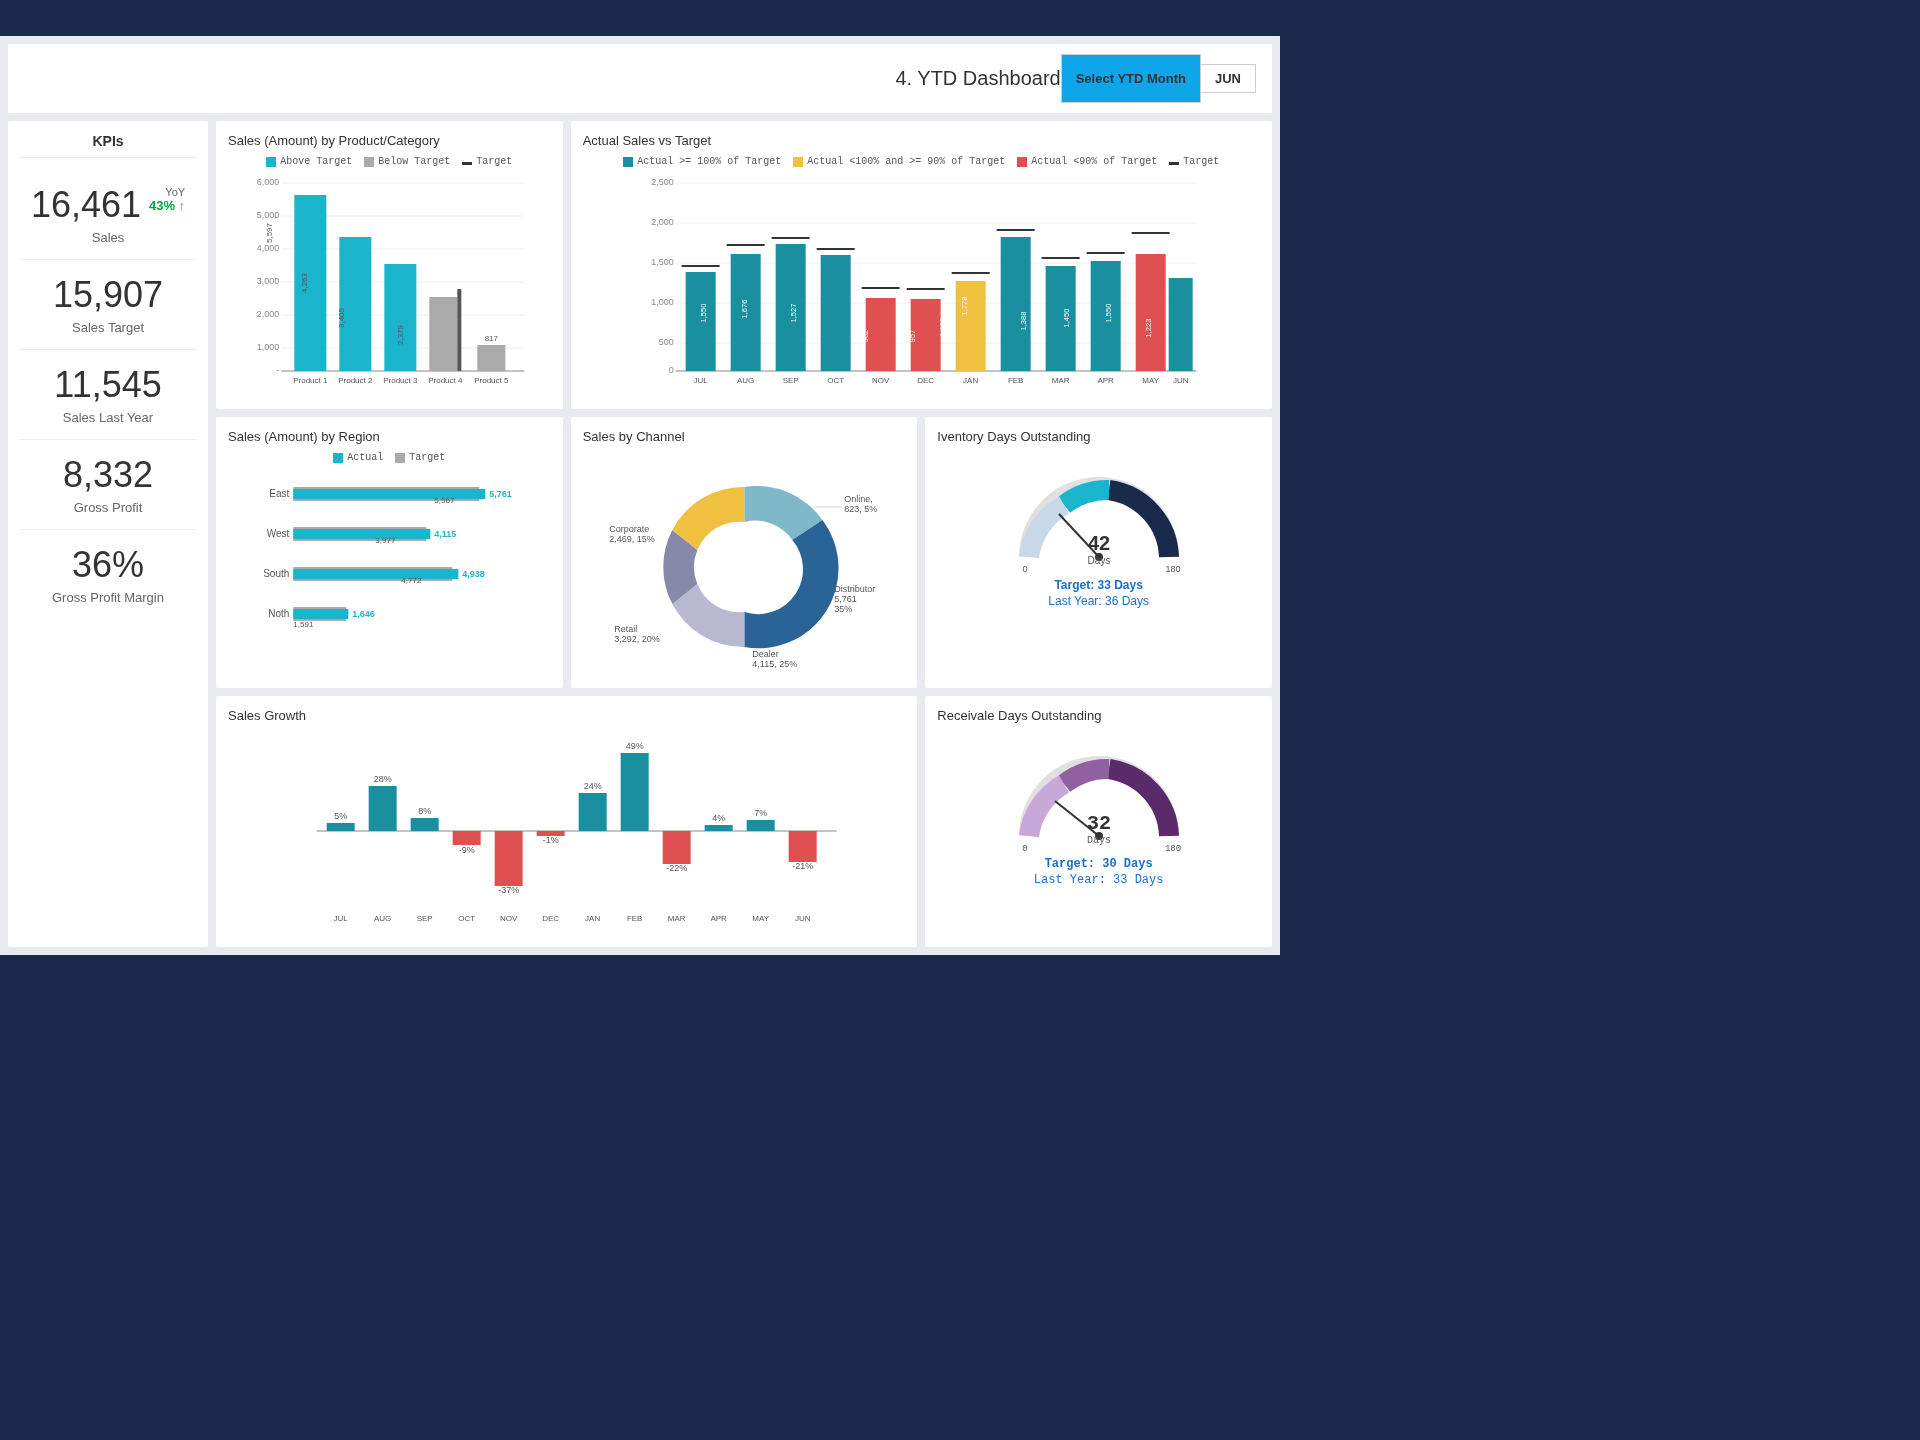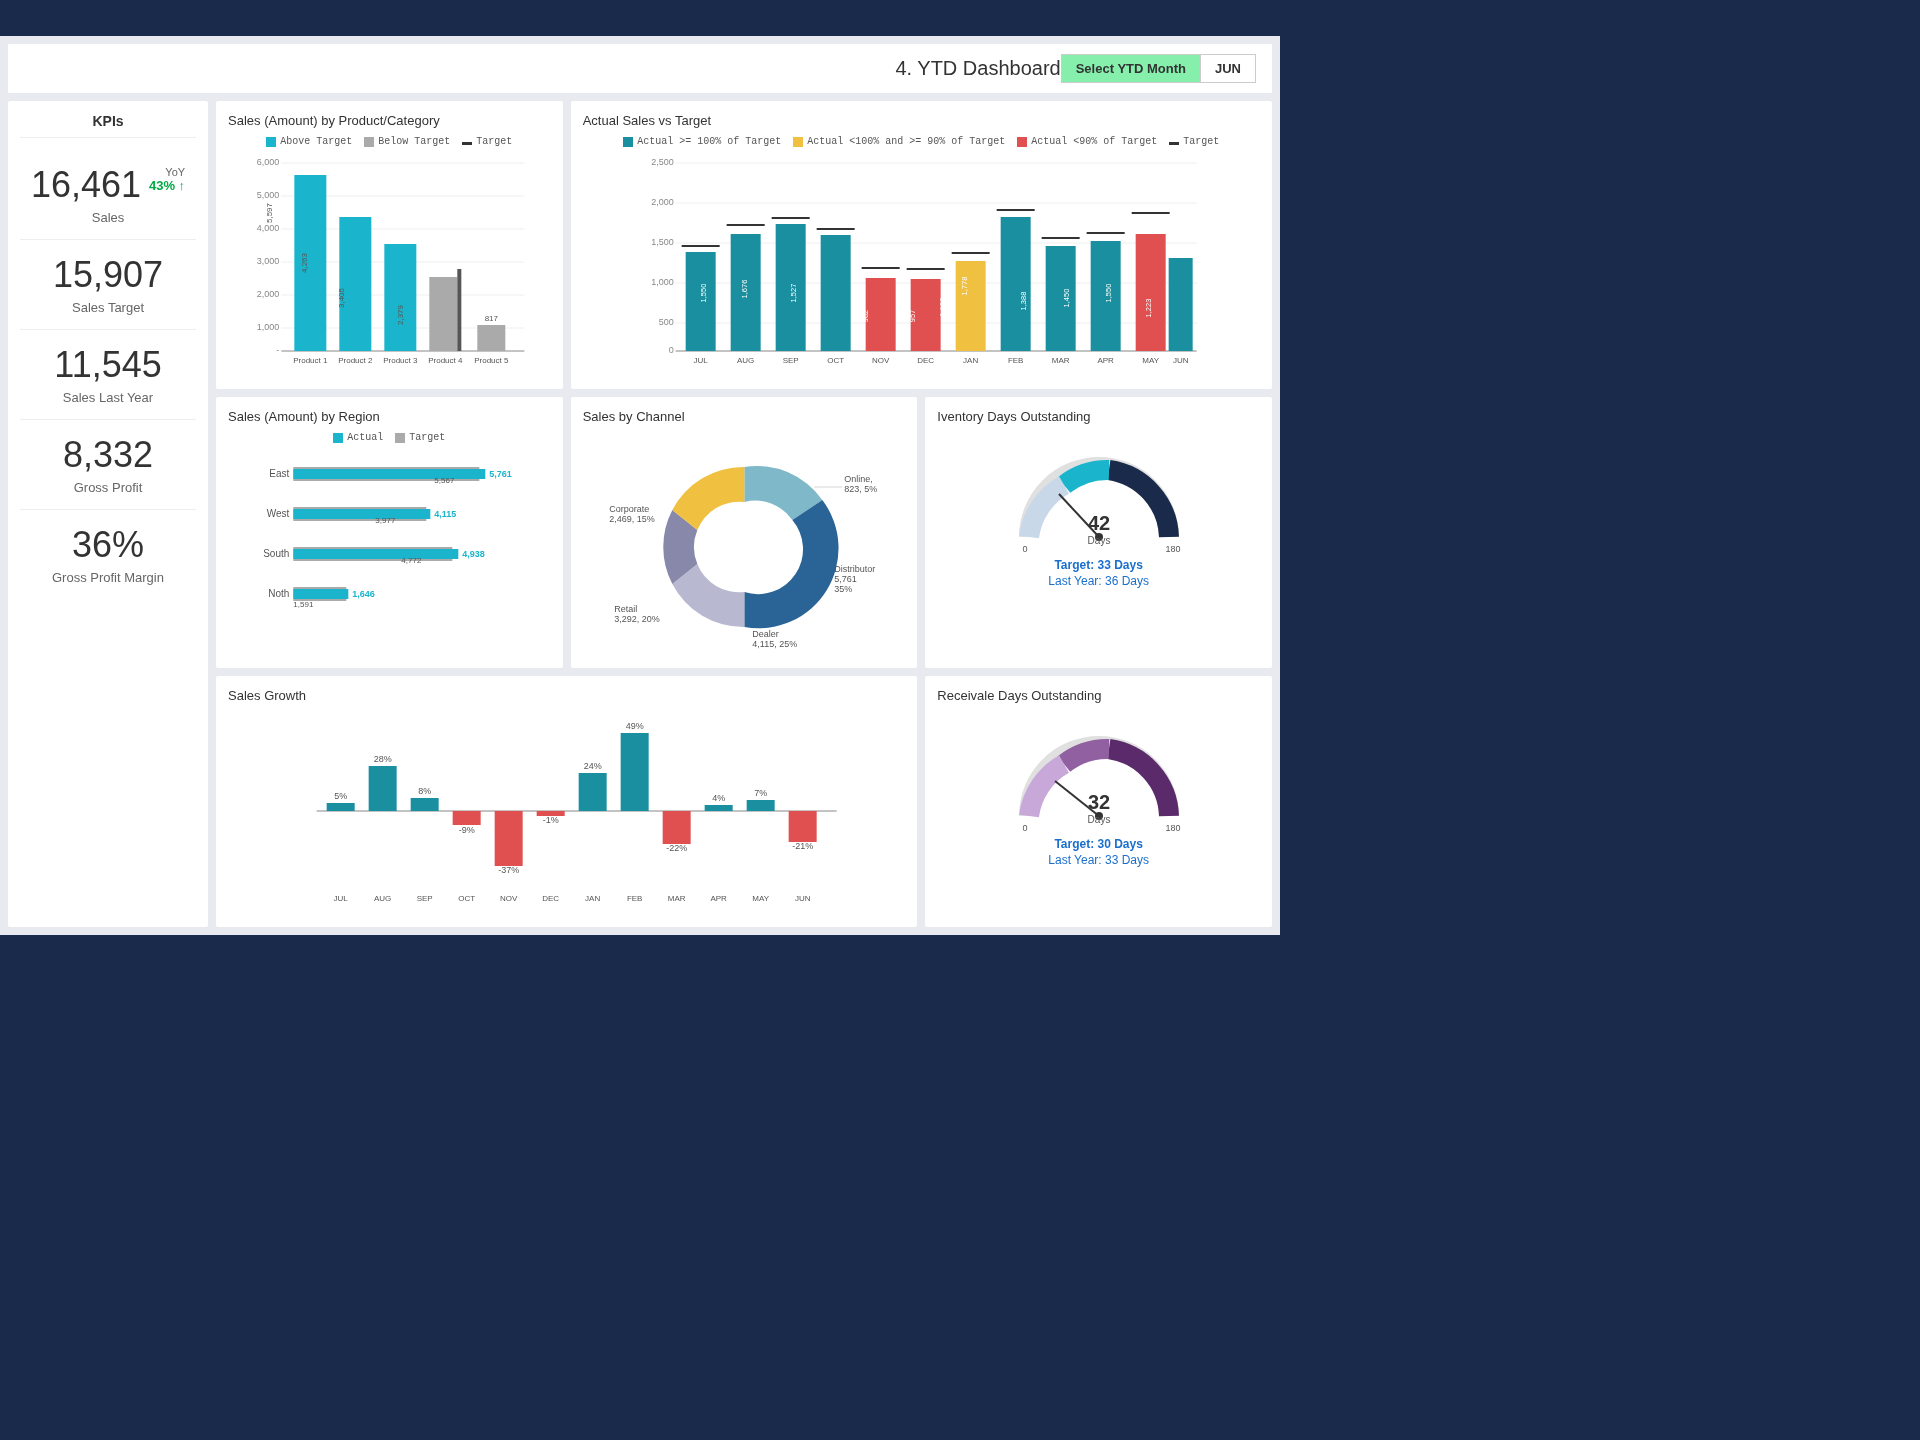--- a/index.html
+++ b/index.html
@@ -5,21 +5,21 @@
     * { box-sizing: border-box; margin: 0; padding: 0; }
     body { background: #1a2a4a; font-family: 'Segoe UI', Arial, sans-serif; width: 1280px; min-height: 900px; }
     
     .top-bar { background: #1a2a4a; height: 36px; display: flex; align-items: center; padding: 0 16px; }
     
     .main-container { background: #e8eaf0; padding: 8px; }
     
     .dashboard-header { background: white; display: flex; align-items: center; justify-content: flex-end; padding: 10px 16px; margin-bottom: 8px; }
     .dashboard-title { font-size: 20px; color: #333; font-weight: 400; }
     .ytd-selector { display: flex; align-items: center; gap: 0; }
-    .ytd-label { background: #86efac; border: 1px solid #ccc; padding: 6px 14px; font-size: 13px; color: #333; font-weight: 600; }
+    .ytd-label { background: #0ea5e9; border: 1px solid #ccc; padding: 16px 14px; font-size: 13px; color: #333; font-weight: 600; }
     .ytd-value { background: white; border: 1px solid #ccc; border-left: none; padding: 6px 14px; font-size: 13px; color: #333; font-weight: 600; }
     
     .dashboard-grid { display: grid; grid-template-columns: 200px 1fr 1fr 1fr; grid-template-rows: auto auto auto; gap: 8px; }
     
     .card { background: white; padding: 12px; border-radius: 2px; }
     
     
     .kpi-card { grid-column: 1; grid-row: 1 / 4; display: flex; flex-direction: column; }
     .kpi-title { text-align: center; font-size: 14px; font-weight: 600; color: #333; margin-bottom: 12px; padding-bottom: 8px; border-bottom: 1px solid #eee; }
     .kpi-item { padding: 14px 0; border-bottom: 1px solid #eee; text-align: center; }
@@ -406,21 +406,21 @@
         <text x="474" y="190" font-size="8" fill="#555" text-anchor="middle">MAY</text>
 
         <rect x="502" y="100" width="28" height="31" fill="#e05050"></rect>
         <text x="516" y="138" font-size="9" fill="#555" text-anchor="middle">-21%</text>
         <text x="516" y="190" font-size="8" fill="#555" text-anchor="middle">JUN</text>
       </svg>
     </div>
 
     <div class="card" style="grid-column:4; grid-row:3;">
       <div class="chart-title">Receivale Days Outstanding</div>
-      <div style="display:flex; flex-direction:column; align-items:center; padding-top:10px;">
+      <div style="display:flex; flex-direction:column; align-items:center; padding-top:10px;font-family:Liberation Mono, monospace;">
         <svg width="180" height="110" viewBox="0 0 180 110">
 
           <path d="M20,95 A70,70 0 0,1 160,95" fill="none" stroke="#e0e0e0" stroke-width="20"></path>
 
           <path d="M100,28 A70,70 0 0,1 160,95" fill="none" stroke="#5a2a6a" stroke-width="20"></path>
 
           <path d="M55,43 A70,70 0 0,1 100,28" fill="none" stroke="#9060a0" stroke-width="20"></path>
 
           <path d="M20,95 A70,70 0 0,1 55,43" fill="none" stroke="#c8a8d8" stroke-width="20"></path>
 

